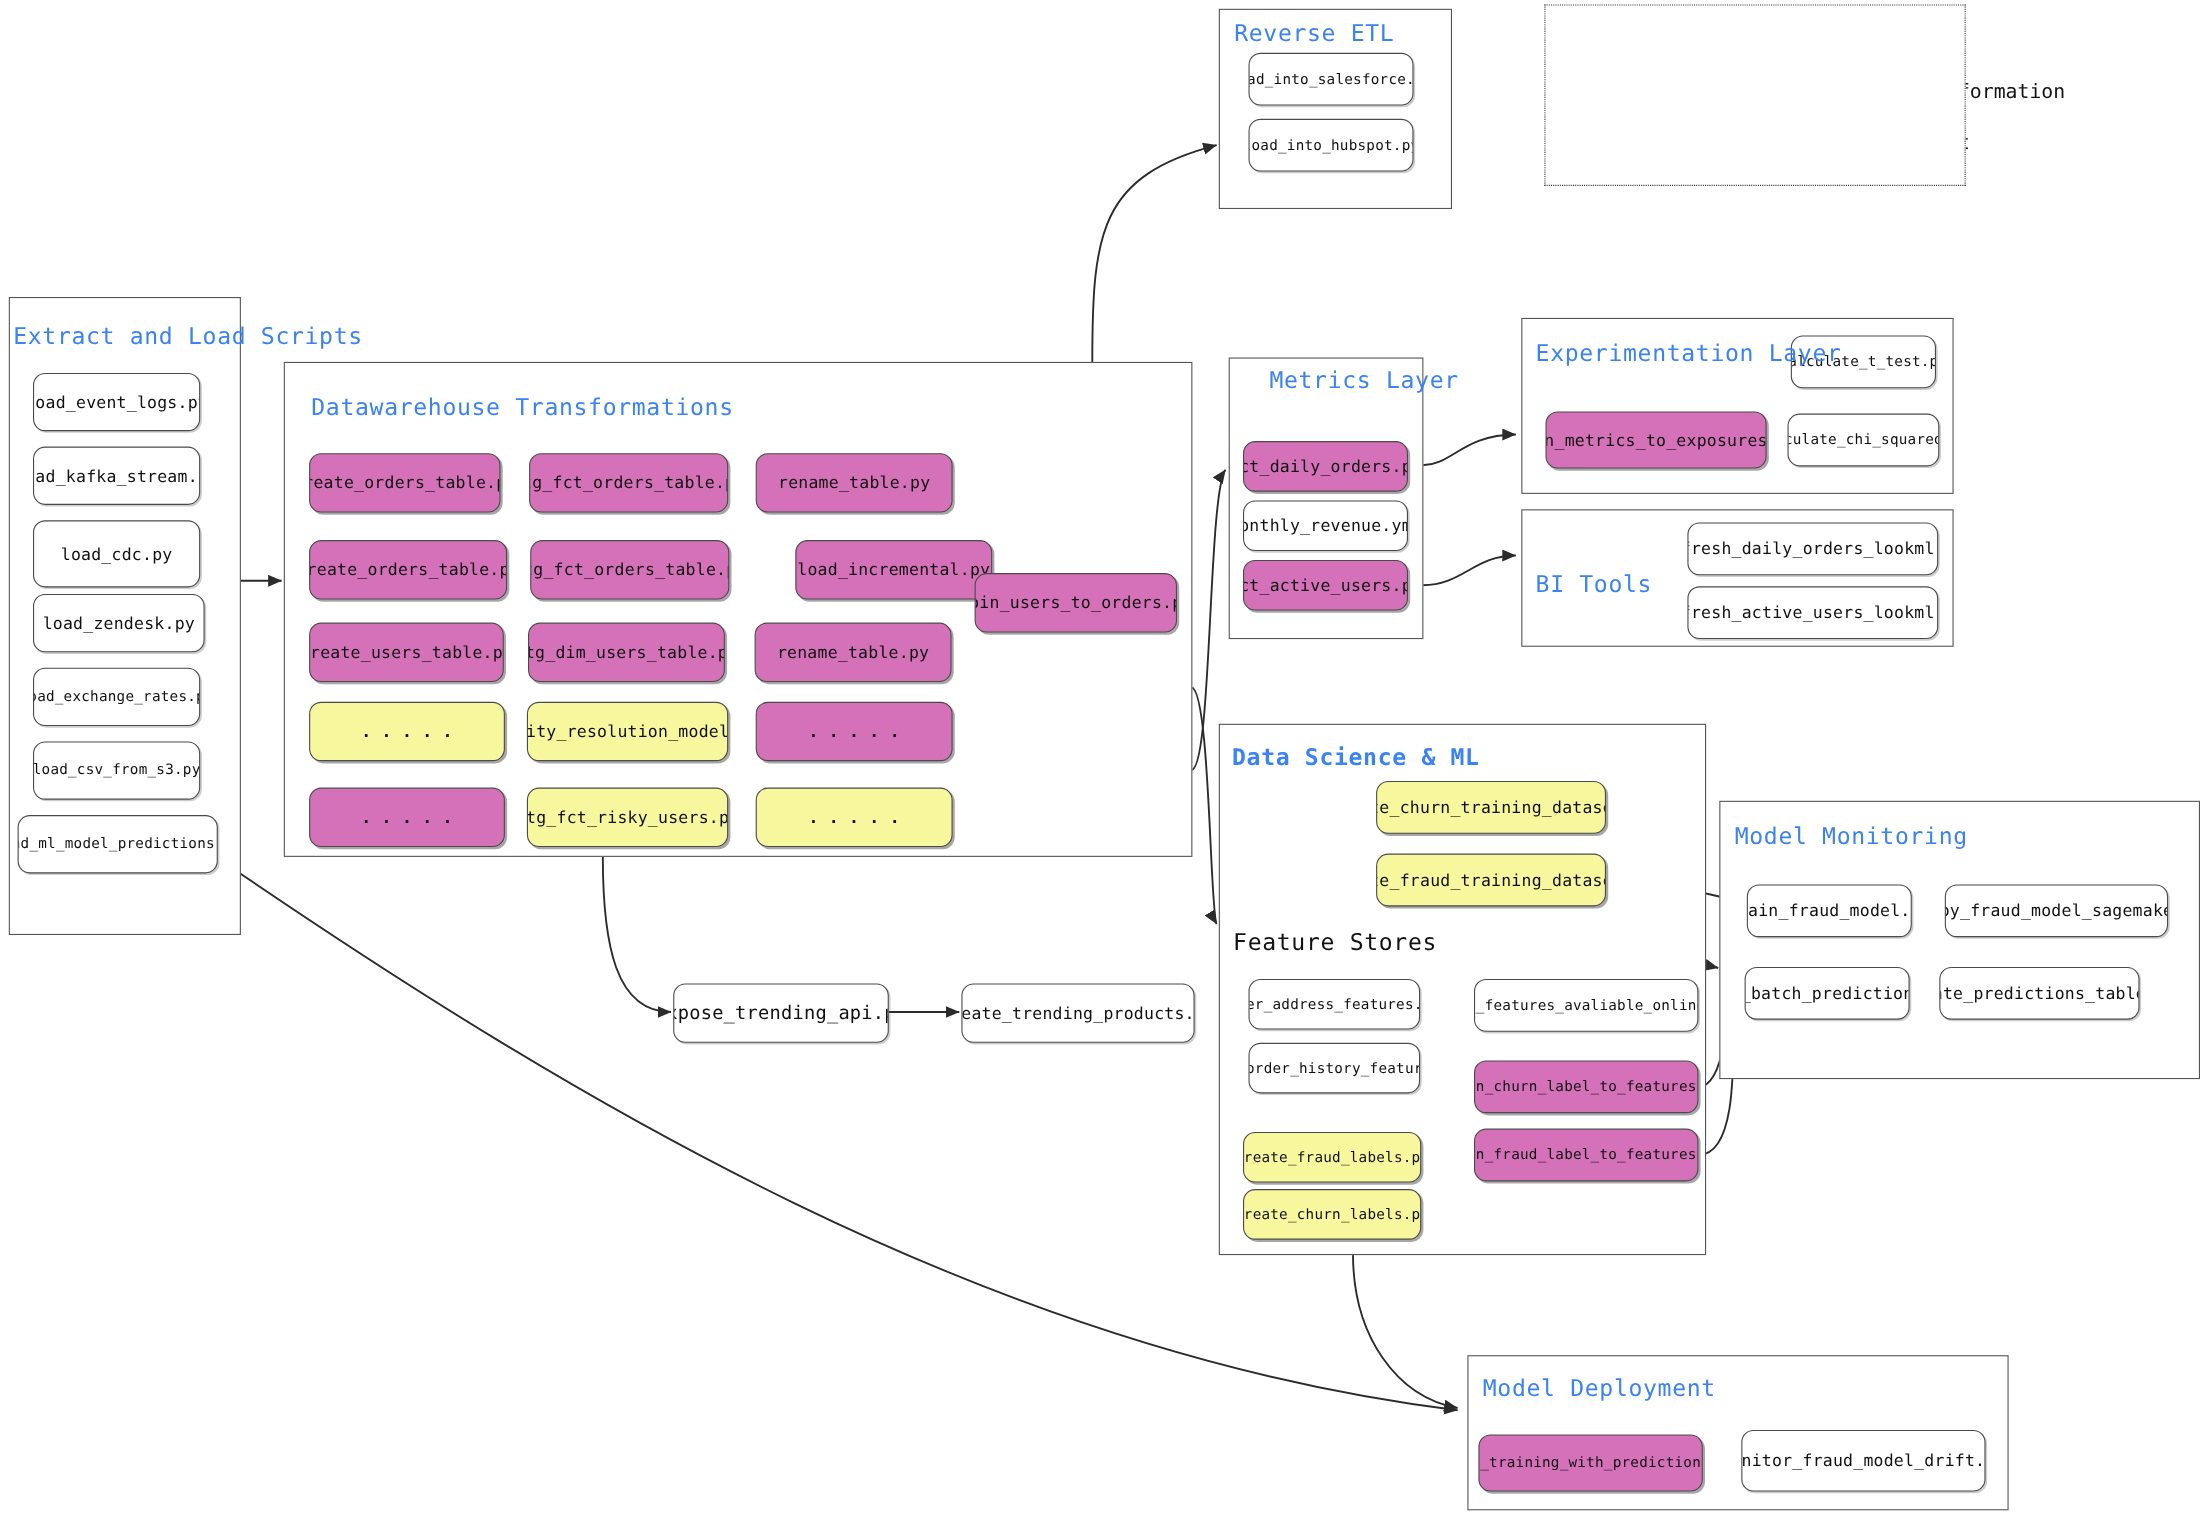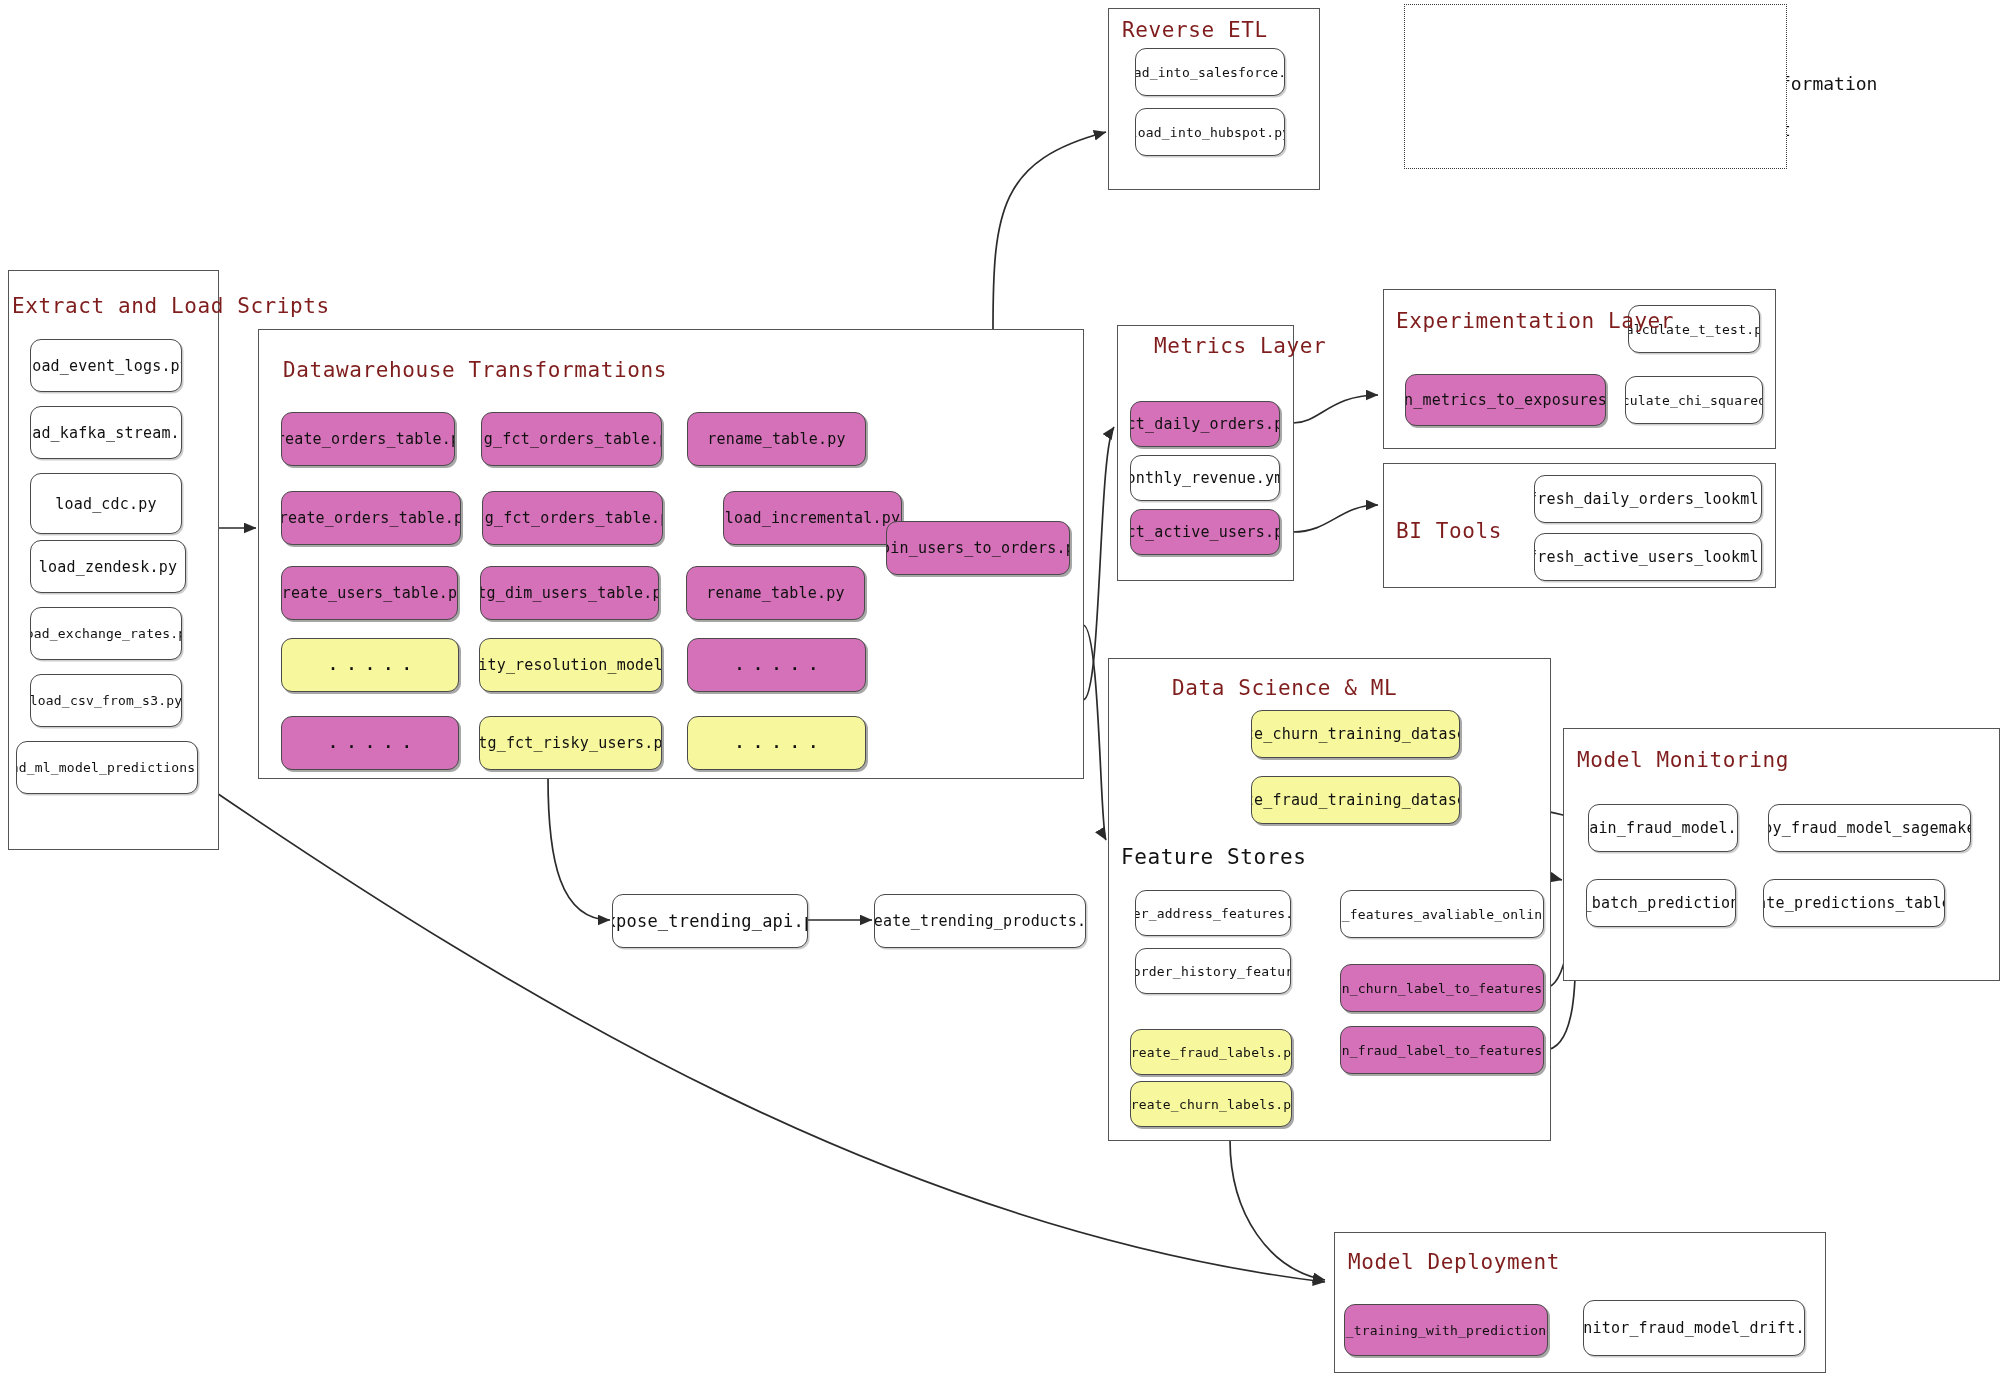--- a/index.html
+++ b/index.html
@@ -30,21 +30,21 @@
   .cluster {
     position: absolute;
     border: 1.6px solid #555555;
     background: #ffffff;
     box-sizing: border-box;
     z-index: 2;
   }
   .cluster-title {
     position: absolute;
     font-size: 21px;
-    color: #7f1d1d;
+    color: #3b82f6;
     letter-spacing: 0.6px;
     white-space: nowrap;
     z-index: 6;
   }
   .subcluster-title {
     position: absolute;
     font-size: 21px;
     color: #121212;
     letter-spacing: 0.6px;
     white-space: nowrap;
@@ -328,21 +328,21 @@
   </div>
 
   <div class="node plain sz-lg" style="left:612px; top:894px; width:196px; height:54px;">
     <span class="lbl">expose_trending_api.py</span>
   </div>
   <div class="node plain sz-md" style="left:874px; top:894px; width:212px; height:54px;">
     <span class="lbl">create_trending_products.py</span>
   </div>
 
   <div class="cluster" style="left:1108px; top:658px; width:443px; height:483px;"></div>
-  <div class="cluster-title" style="left:1172px; top:676px;">Data Science &amp; ML</div>
+  <div class="cluster-title" style="left:1120px; top:676px;font-weight:bold;">Data Science &amp; ML</div>
   <div class="node py sz-md" style="left:1251px; top:710px; width:209px; height:48px; --py-color:#f7f79e;">
     <span class="lbl">create_churn_training_dataset.py</span>
   </div>
   <div class="node py sz-md" style="left:1251px; top:776px; width:209px; height:48px; --py-color:#f7f79e;">
     <span class="lbl">create_fraud_training_dataset.py</span>
   </div>
 
   <div class="subcluster-title" style="left:1121px; top:845px;">Feature Stores</div>
   <div class="node plain sz-sm" style="left:1135px; top:890px; width:156px; height:46px;">
     <span class="lbl">user_address_features.py</span>

